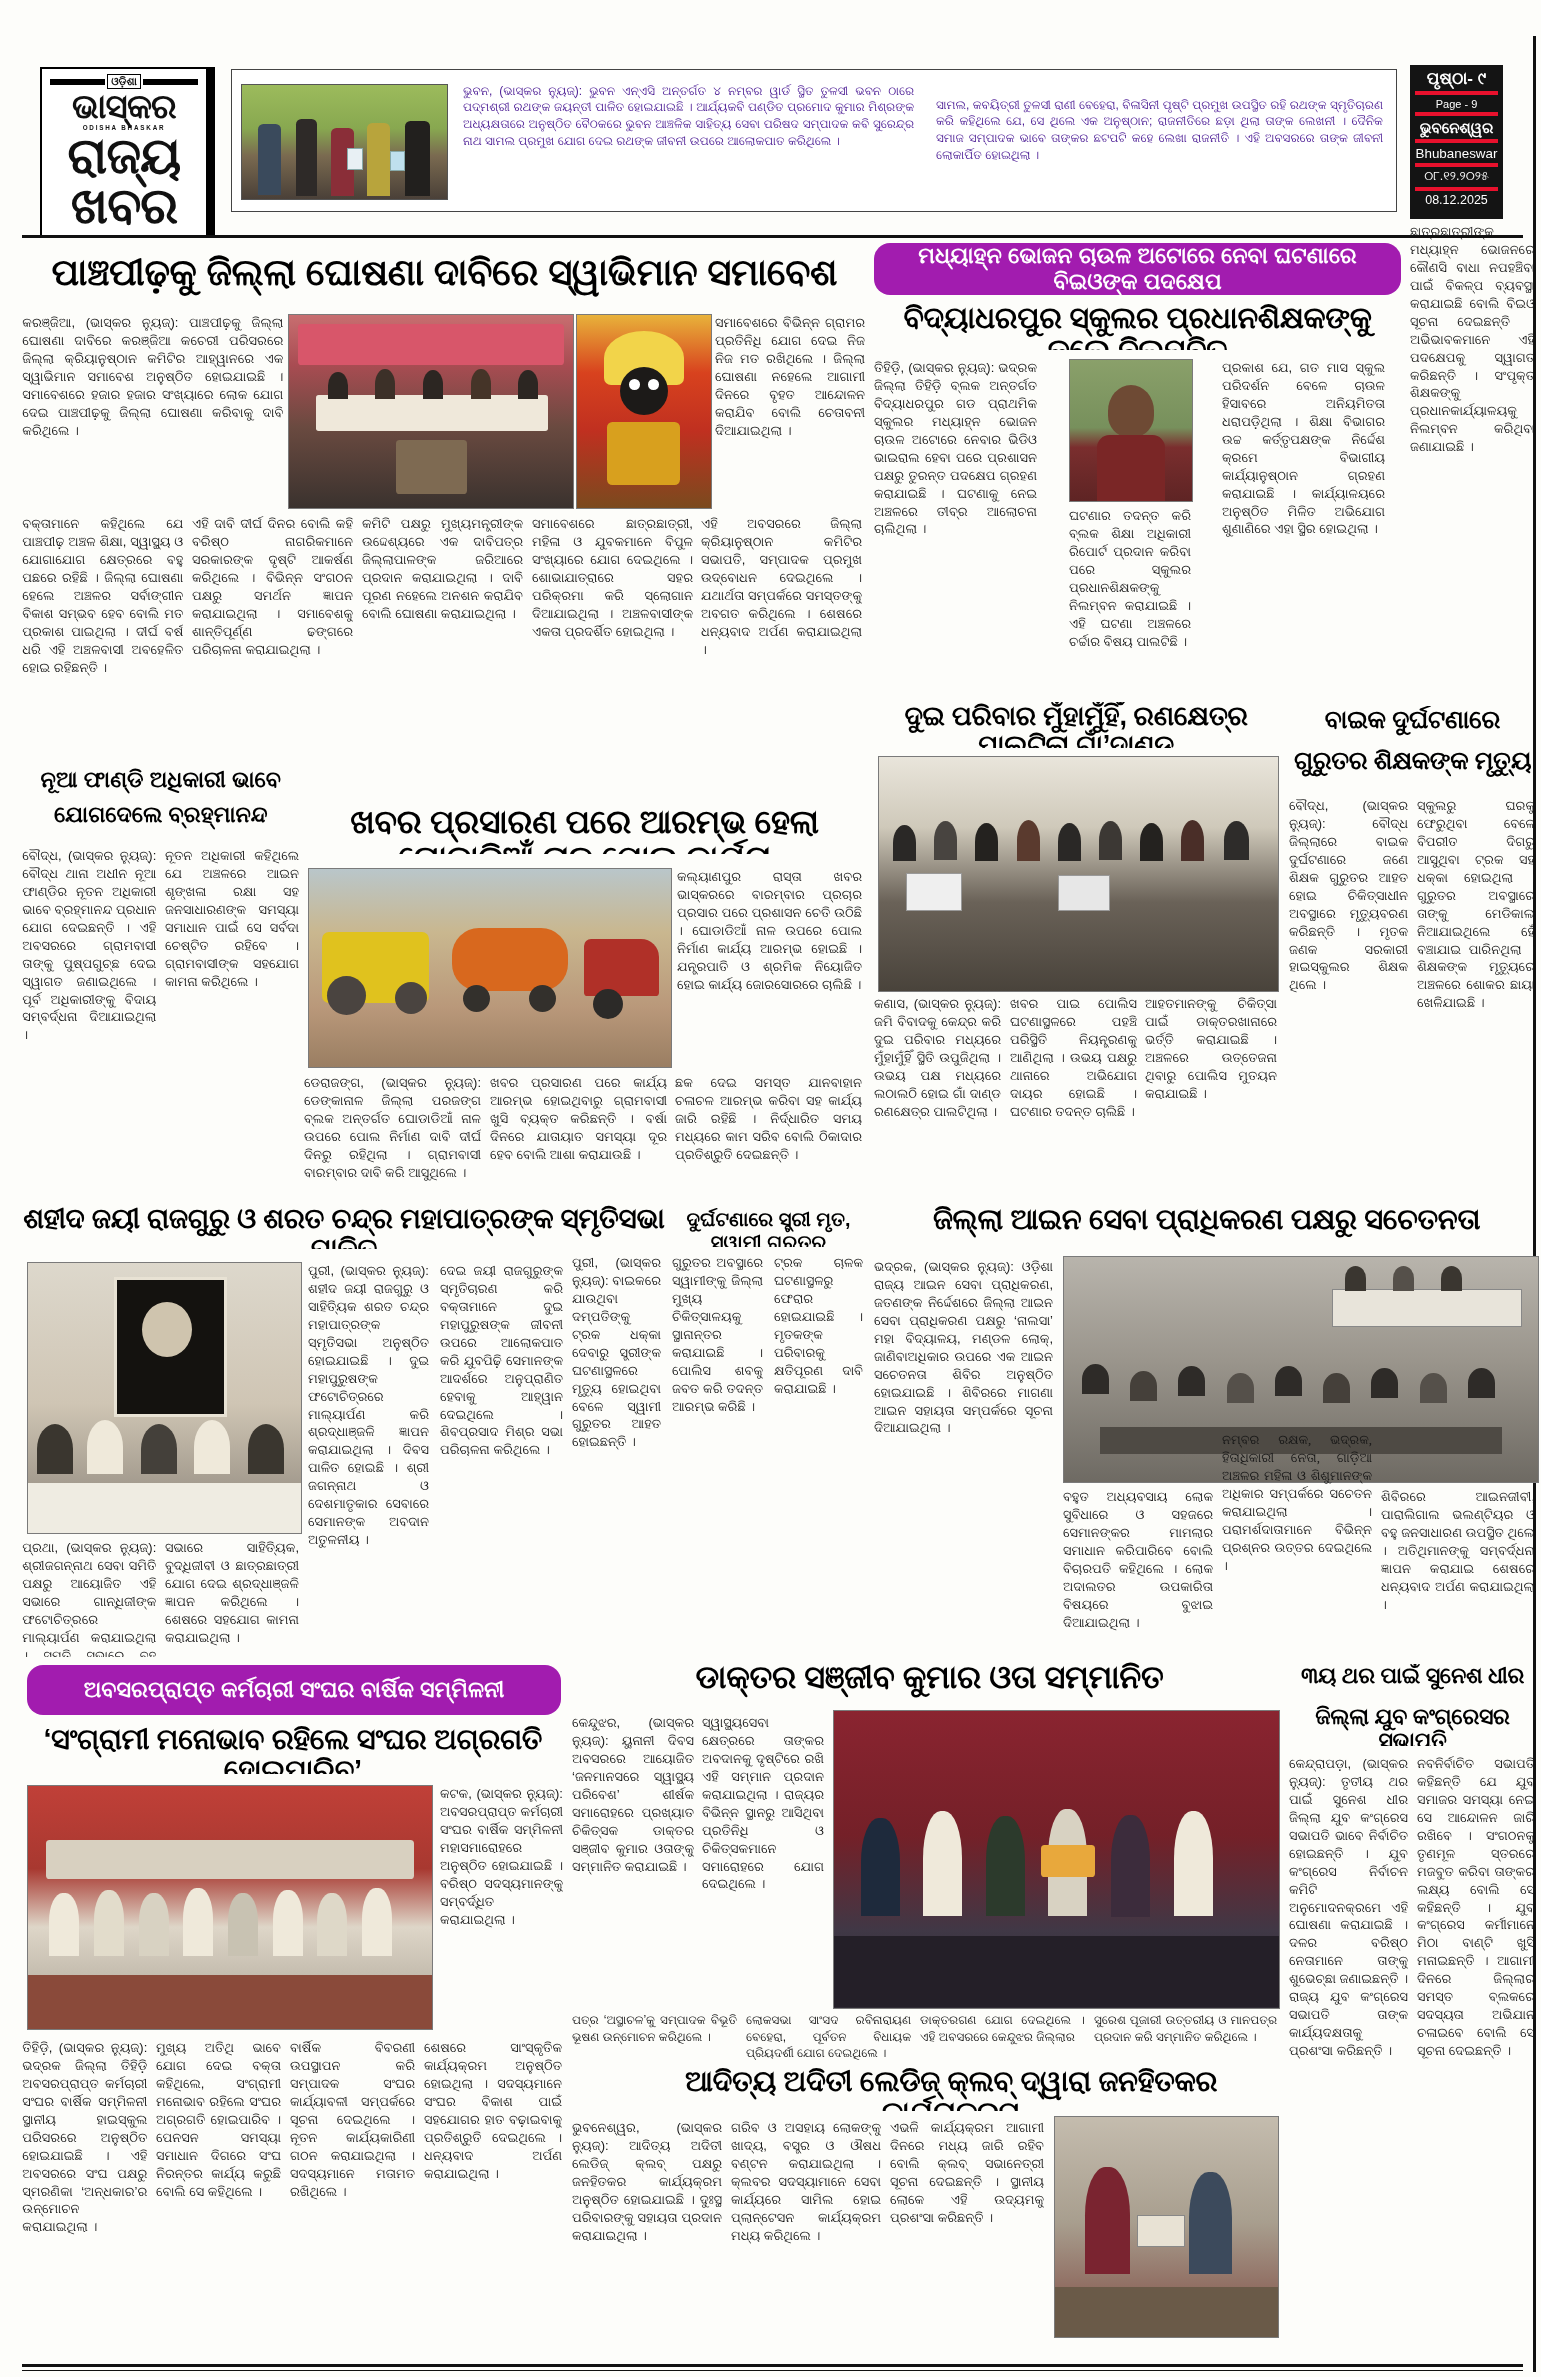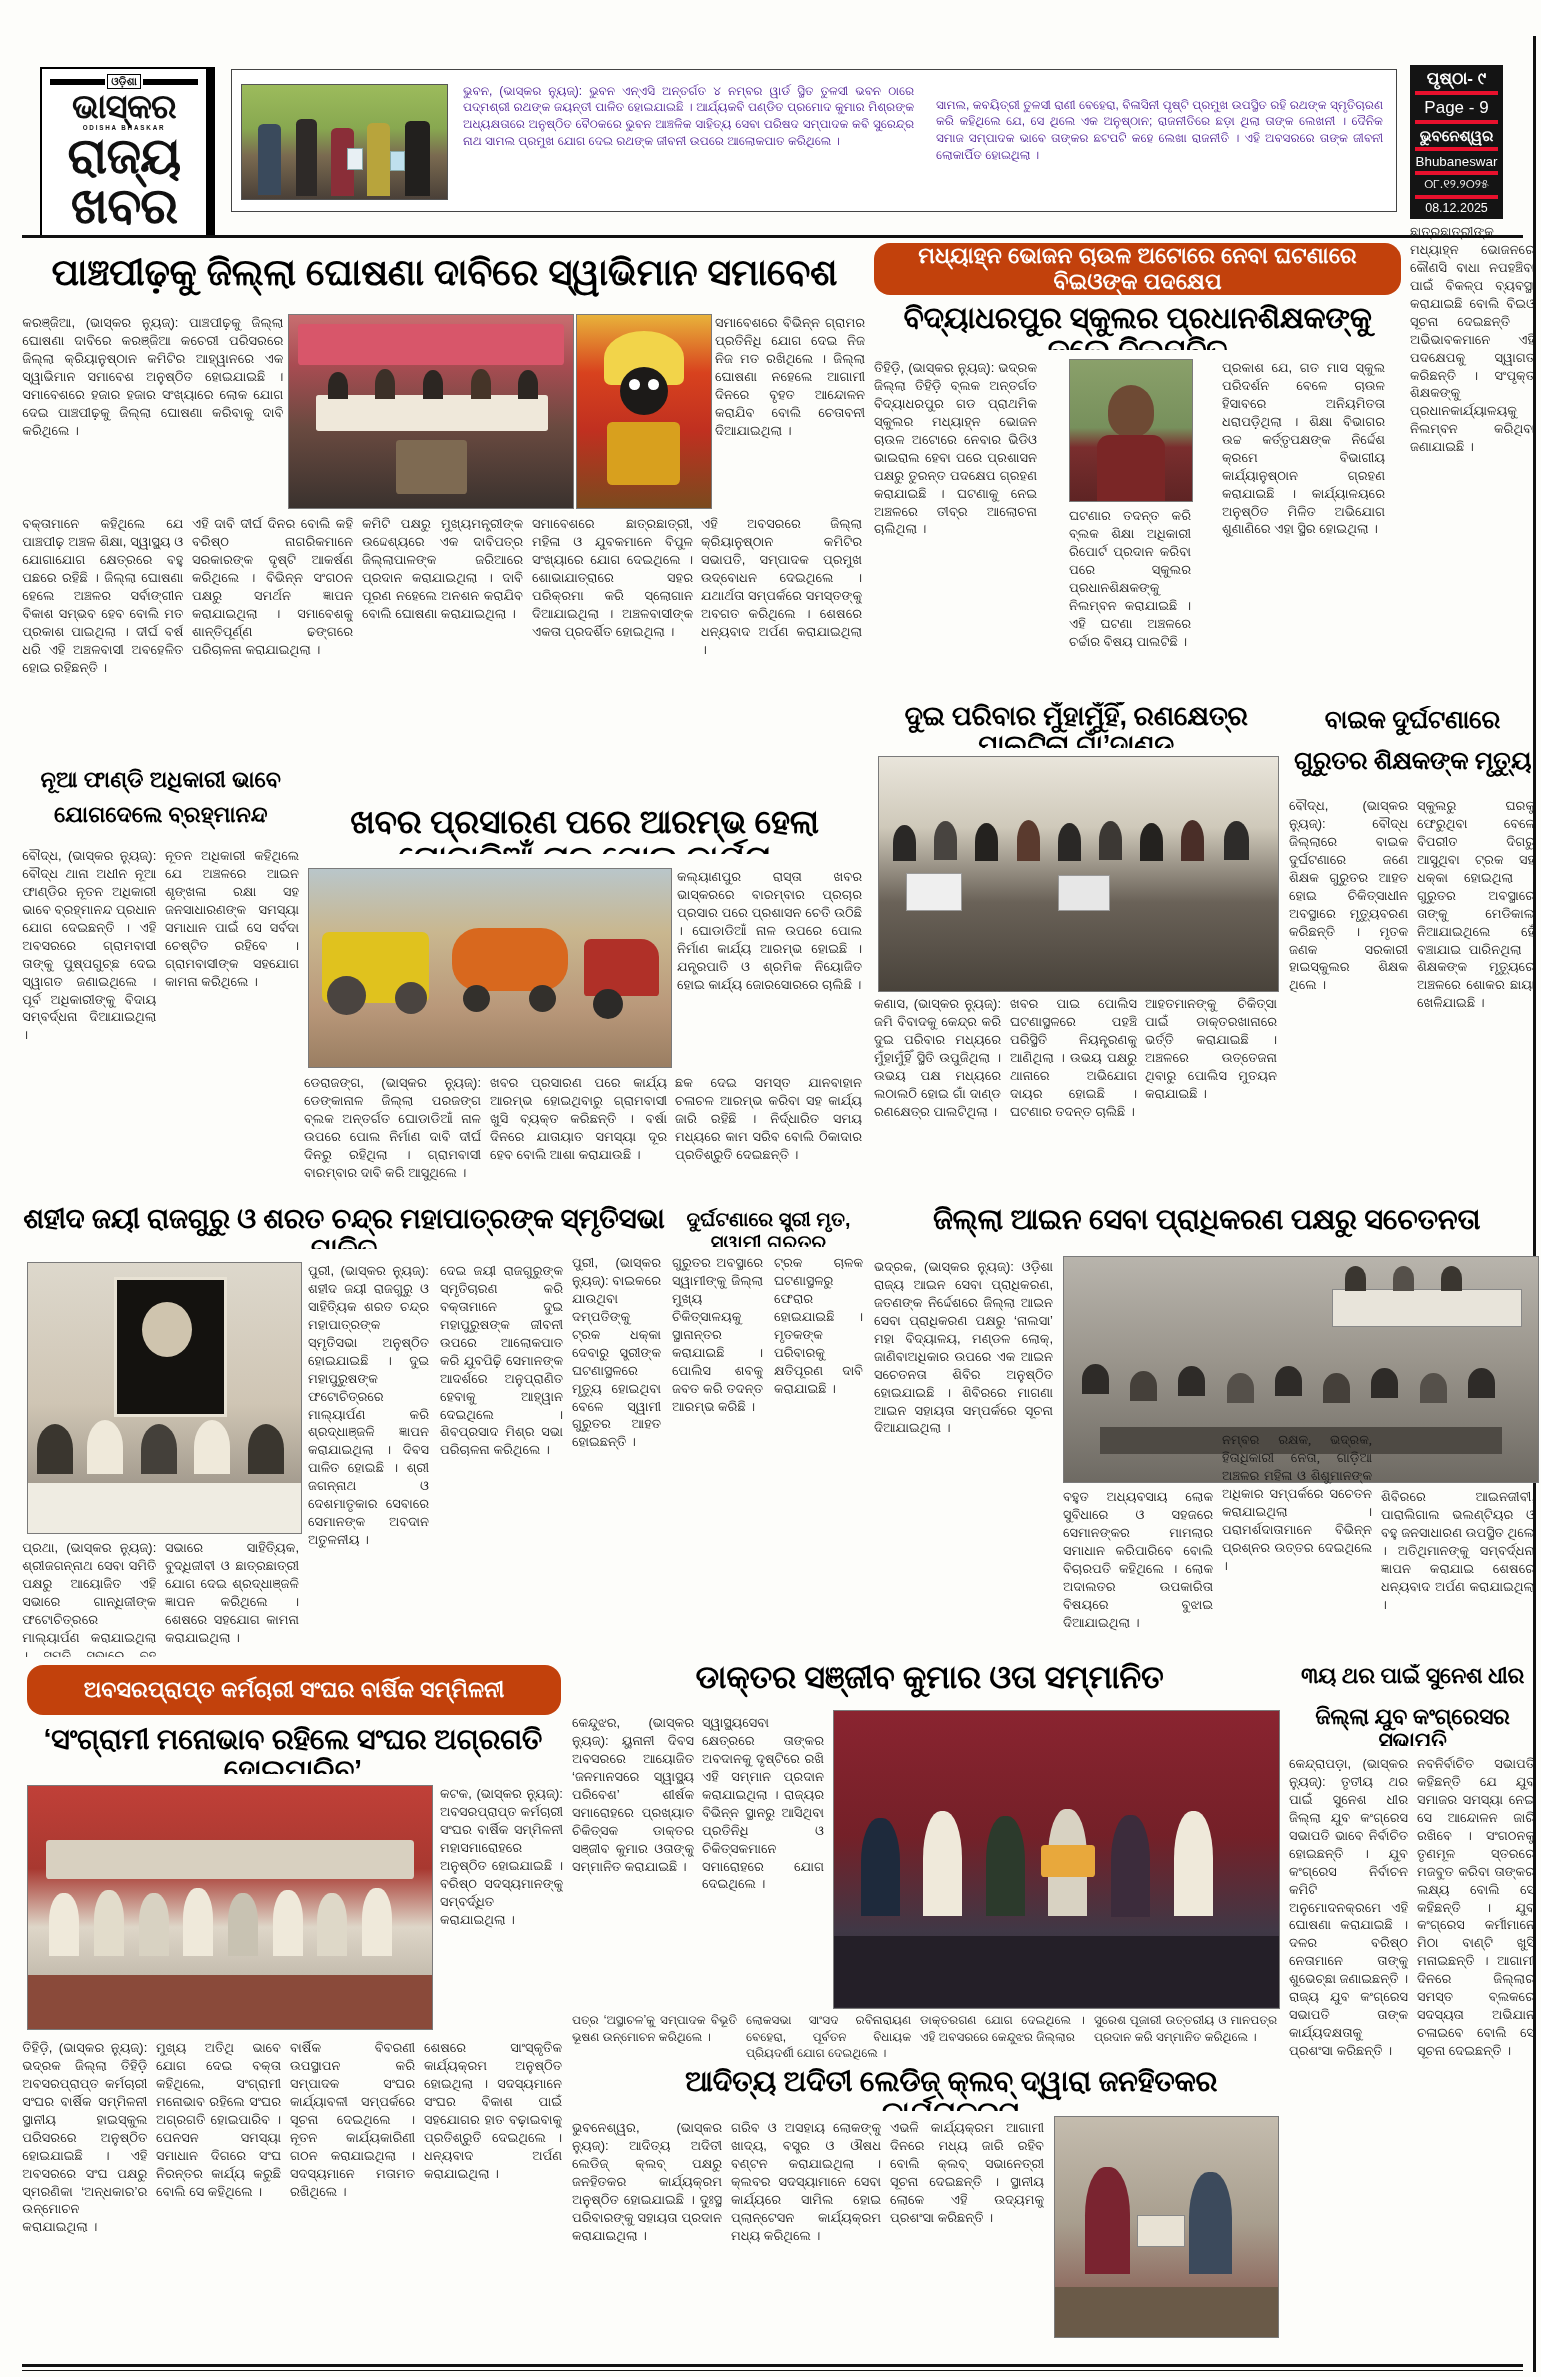--- a/index.html
+++ b/index.html
@@ -11,21 +11,21 @@
   }
   .bt{ 
     position:absolute;font-size:13px;line-height:1.38;text-align:justify;
     color:#161616;overflow:hidden;word-break:break-word;
   }
   .hl{ 
     position:absolute;font-weight:800;color:#000;text-align:center;
     line-height:1.08;letter-spacing:-0.4px;overflow:hidden;
   }
   .kicker{
-    position:absolute;background:#c2410c;color:#fff;border-radius:16px;
+    position:absolute;background:#a21caf;color:#fff;border-radius:16px;
     display:flex;align-items:center;justify-content:center;
     font-weight:700;text-align:center;overflow:hidden;
   }
   .photo{position:absolute;overflow:hidden;border:0.9px solid #7a7a7a;}
   .photo>div{position:absolute;}
   .rule{position:absolute;background:#111;}
   .red-bar{height:3.6px;background:#e8112d;margin:2.7px 5.4px;}
   
   #masthead{
     position:absolute;left:40px;top:67px;width:175px;height:170px;
@@ -39,21 +39,21 @@
   .mh-brand{font-size:34px;font-weight:900;line-height:1.02;letter-spacing:-0.9px;}
   .mh-sub{font-size:6.3px;font-weight:700;letter-spacing:1.8px;}
   .mh-big{font-size:50px;font-weight:900;line-height:1.0;letter-spacing:-0.9px;}
   
   #pageinfo{
     position:absolute;left:1410px;top:65px;width:93px;height:154px;
     background:#141414;color:#fff;text-align:center;
     padding-top:3.6px;box-sizing:border-box;
   }
   #pageinfo .r1{font-size:17px;font-weight:700;}
-  #pageinfo .r2{font-size:17px;}
+  #pageinfo .r2{font-size:11px;}
   #pageinfo .r3{font-size:15px;font-weight:700;}
   #pageinfo .r4{font-size:13.4px;}
   #pageinfo .r5{font-size:12.5px;}
   #pageinfo .r6{font-size:12.5px;}
   
   #topbox{
     position:absolute;left:231px;top:69px;width:1166px;height:143px;
     border:1.8px solid #444;box-sizing:border-box;background:#fff;
   }
   #topbox .txt{position:absolute;top:12.5px;font-size:12px;line-height:1.4;text-align:justify;overflow:hidden;height:118px;color:#4c1d95;}

